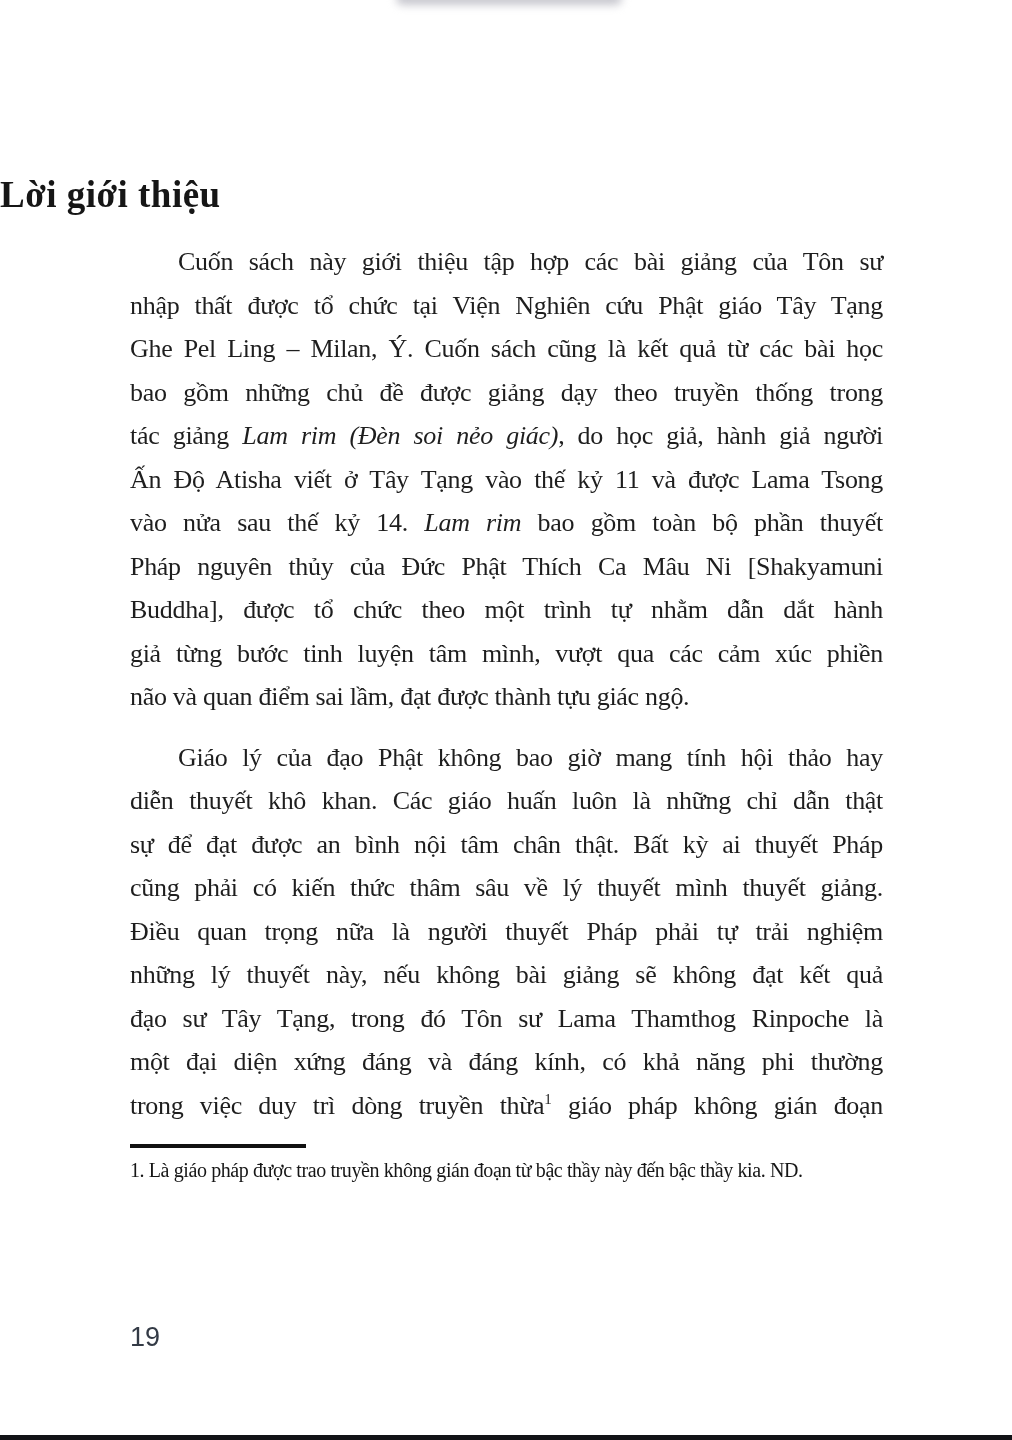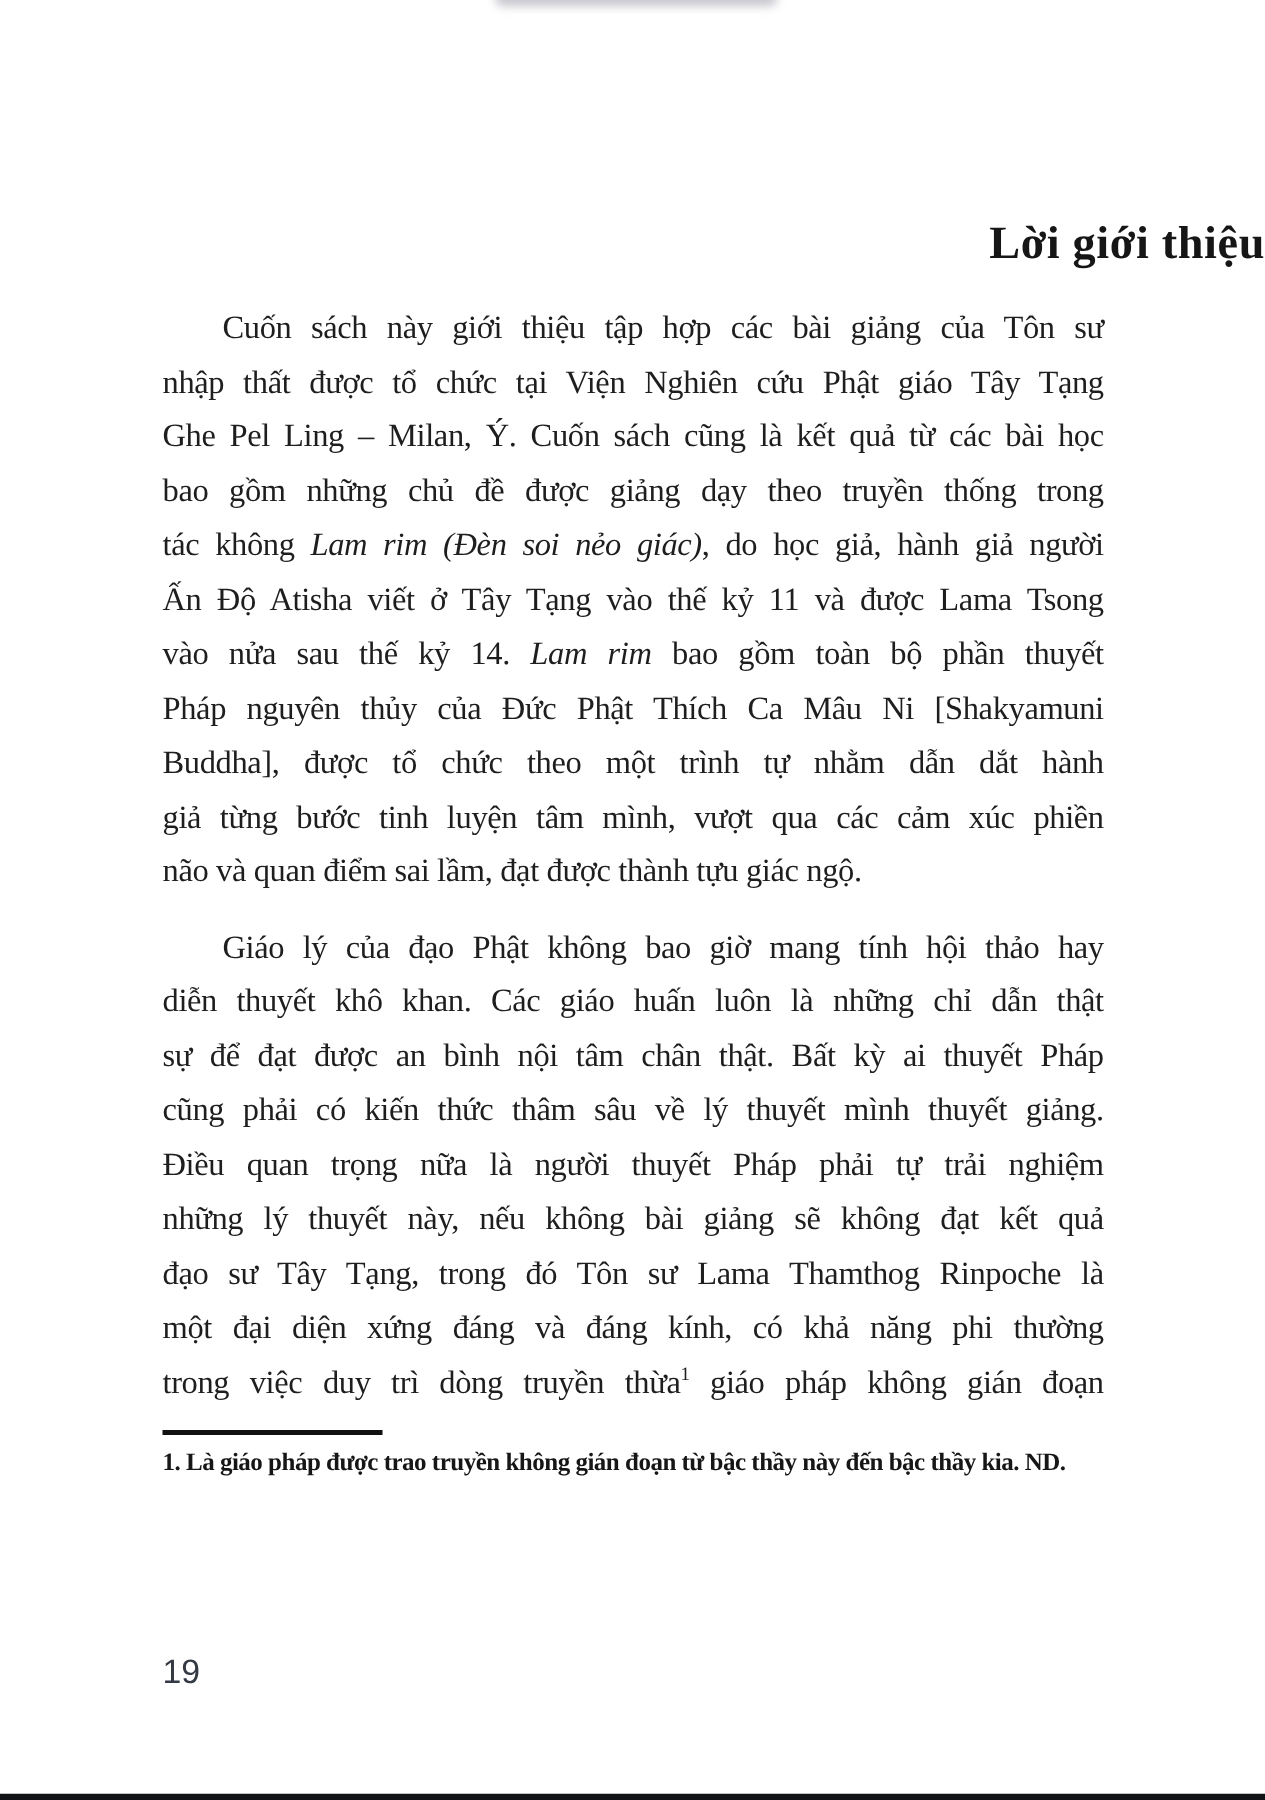--- a/index.html
+++ b/index.html
@@ -33,21 +33,21 @@
     width: 100%;
     height: 5px;
     background: #121316;
   }
 
   .title {
     position: absolute;
     top: 148px;
     left: 0;
     right: 0;
-    text-align: right;
+    text-align: left;
     font-size: 37px;
     font-weight: bold;
     letter-spacing: 0.5px;
     color: #161616;
   }
 
   .article-body {
     position: absolute;
     left: 130px;
     top: 240px;
@@ -82,21 +82,20 @@
     margin-top: 9px;
   }
 
   .footnote {
     margin-top: 7px;
     font-size: 20px;
     letter-spacing: -0.4px;
     line-height: 30px;
     white-space: nowrap;
     color: #161616;
-    font-weight: bold;
   }
 
   .page-number {
     position: absolute;
     left: 130px;
     top: 1322px;
     font-family: "Liberation Sans", "DejaVu Sans", sans-serif;
     font-size: 27px;
     color: #333a45;
   }
@@ -110,21 +109,21 @@
 
   <h1 class="title">Lời giới thiệu</h1>
 
   <div class="article-body">
 
     <div class="para">
         <div class="line indent"><span>Cuốn sách này giới thiệu tập hợp các bài giảng của Tôn sư</span></div>
         <div class="line"><span>nhập thất được tổ chức tại Viện Nghiên cứu Phật giáo Tây Tạng</span></div>
         <div class="line"><span>Ghe Pel Ling – Milan, Ý. Cuốn sách cũng là kết quả từ các bài học</span></div>
         <div class="line"><span>bao gồm những chủ đề được giảng dạy theo truyền thống trong</span></div>
-        <div class="line"><span>tác không </span><span class="it">Lam rim (Đèn soi nẻo giác)</span><span>, do học giả, hành giả người</span></div>
+        <div class="line"><span>tác giảng </span><span class="it">Lam rim (Đèn soi nẻo giác)</span><span>, do học giả, hành giả người</span></div>
         <div class="line"><span>Ấn Độ Atisha viết ở Tây Tạng vào thế kỷ 11 và được Lama Tsong</span></div>
         <div class="line"><span>vào nửa sau thế kỷ 14. </span><span class="it">Lam rim</span><span> bao gồm toàn bộ phần thuyết</span></div>
         <div class="line"><span>Pháp nguyên thủy của Đức Phật Thích Ca Mâu Ni [Shakyamuni</span></div>
         <div class="line"><span>Buddha], được tổ chức theo một trình tự nhằm dẫn dắt hành</span></div>
         <div class="line"><span>giả từng bước tinh luyện tâm mình, vượt qua các cảm xúc phiền</span></div>
         <div class="line lastline"><span>não và quan điểm sai lầm, đạt được thành tựu giác ngộ.</span></div>
       </div>
       <div class="para">
         <div class="line indent"><span>Giáo lý của đạo Phật không bao giờ mang tính hội thảo hay</span></div>
         <div class="line"><span>diễn thuyết khô khan. Các giáo huấn luôn là những chỉ dẫn thật</span></div>

